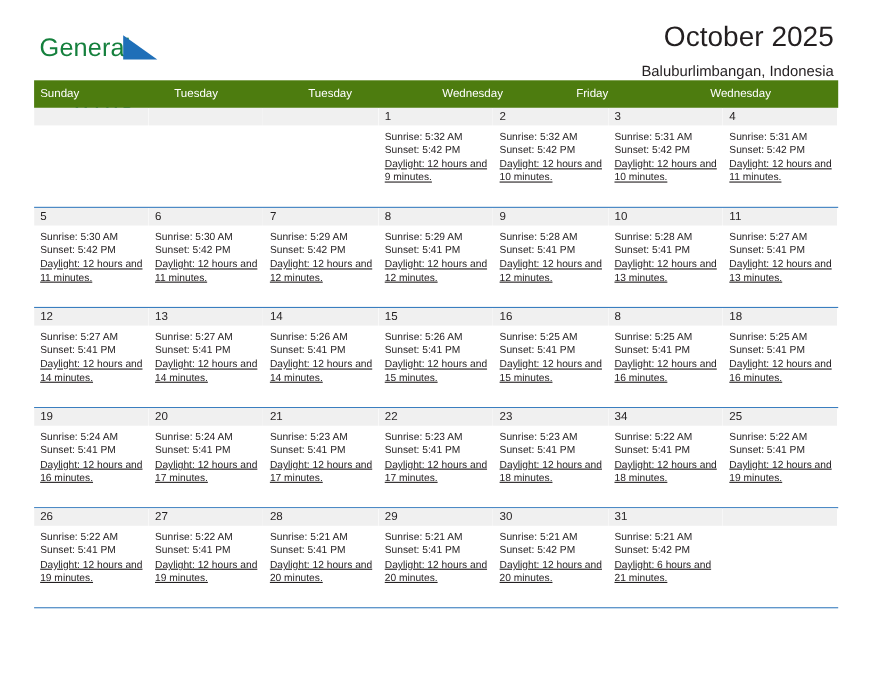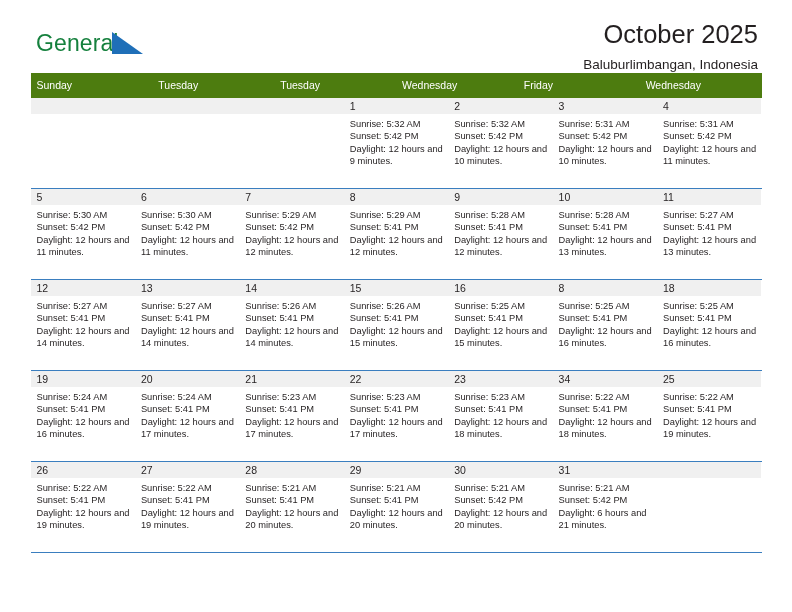--- a/index.html
+++ b/index.html
@@ -122,21 +122,21 @@
     line-height: 15px;
   }
   .day.empty .day-num-band { color: transparent; }
   .day-info {
     padding: 4px 4px 0 6px;
     font-size: 9.3px;
     line-height: 12.6px;
     color: #231f20;
   }
   .day-info div { white-space: nowrap; }
-  .day-info .wrap { white-space: normal; }
+  .day-info .wrap { white-space: normal; text-decoration: underline; }
 </style>
 </head>
 <body>
 
 <div class="page">
 
   <div class="header">
     <div class="brand">
       <span class="brand-general">General</span>
       <span class="brand-tri"></span>

